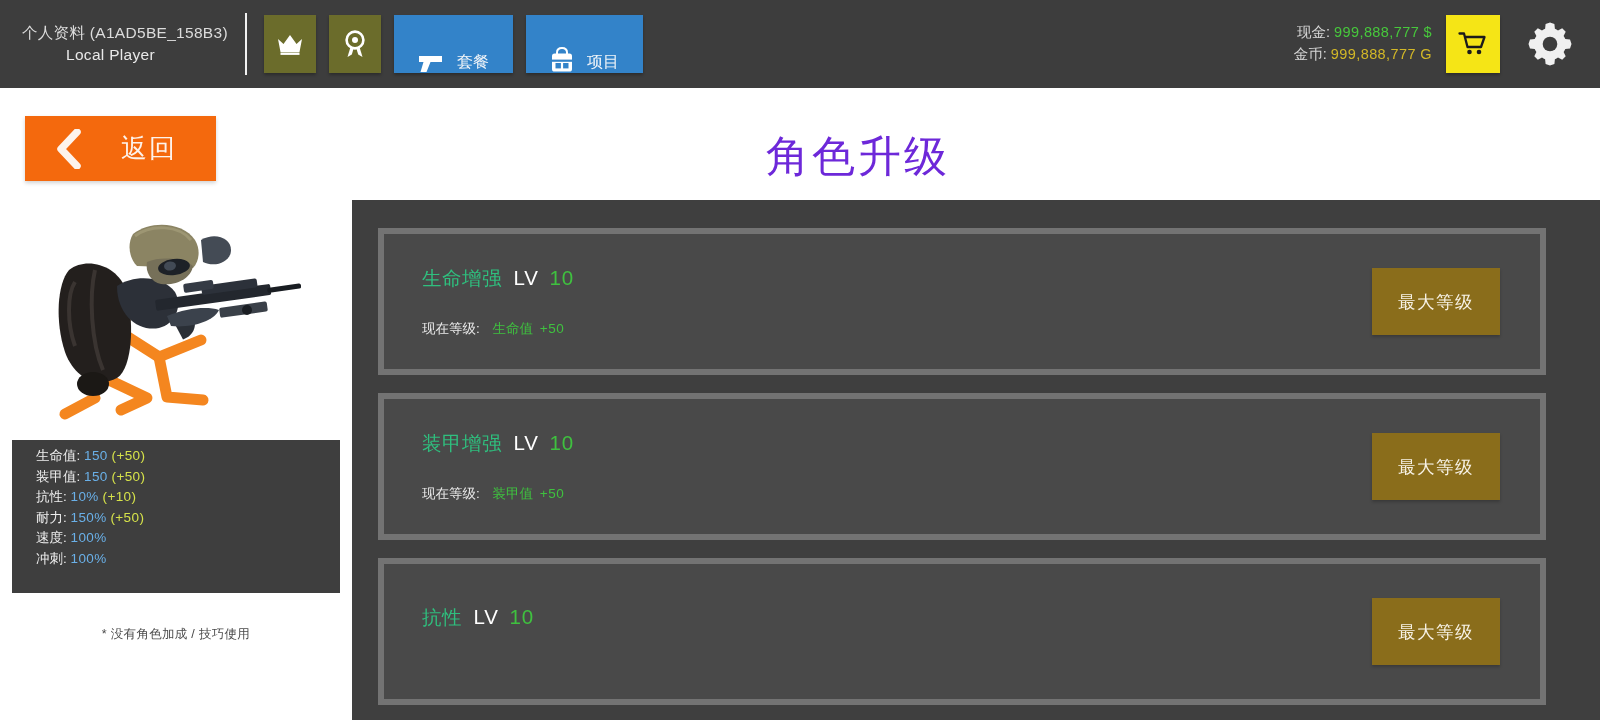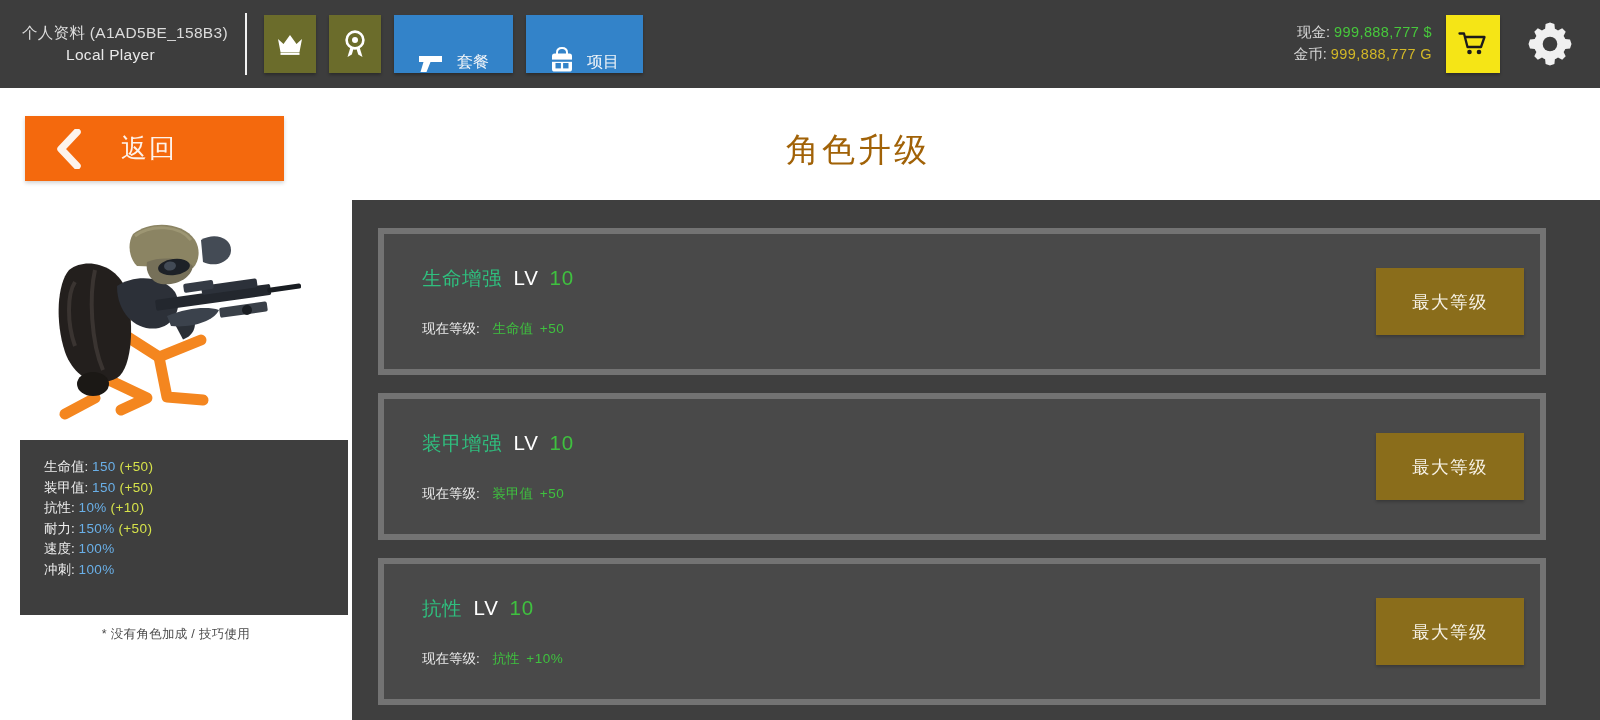--- a/index.html
+++ b/index.html
@@ -63,48 +63,48 @@
     box-shadow:0 2px 3px rgba(0,0,0,.28);
   }
   .gear-btn {
     width:56px; height:58px; display:flex; align-items:center;
     justify-content:center; flex:none; cursor:pointer; margin-right:22px;
   }
 
   
   .back-btn {
     position:absolute; left:25px; top:116px;
-    width:259px; height:65px; background:#f4690d;
+    width:191px; height:65px; background:#f4690d;
     display:flex; align-items:center; cursor:pointer;
     box-shadow:0 2px 4px rgba(0,0,0,.18);
   }
   .back-chev { margin-left:30px; }
   .back-lbl {
     color:#fdf3ec; font-size:26px; margin-left:40px; letter-spacing:2px;
   }
   .page-title {
     position:absolute; left:0; top:128px; width:1600px;
     text-align:center; pointer-events:none;
   }
   .page-title span {
-    color:#a16207; font-size:33px; letter-spacing:3px;
+    color:#6d28d9; font-size:43px; letter-spacing:3px;
     margin-left:116px;
   }
 
   
   .char-view {
     position:absolute; left:12px; top:200px;
     width:328px; height:238px;
     display:flex; align-items:center; justify-content:center;
   }
   .stats-panel {
-    position:absolute; left:20px; top:440px;
-    width:328px; height:175px;
+    position:absolute; left:12px; top:440px;
+    width:328px; height:153px;
     background:#3e3e3e;
-    padding:17px 0 0 24px;
+    padding:6px 0 0 24px;
   }
   .stat-row {
     font-size:13.5px; line-height:20.6px; white-space:nowrap;
   }
   .s-lbl  { color:#eeeeee; }
   .s-val  { color:#6ab0e8; letter-spacing:.4px; }
   .s-bon  { color:#d6e24a; letter-spacing:.4px; }
   .footnote {
     position:absolute; left:12px; top:626px; width:328px;
     text-align:center; color:#4a4a4a; font-size:12.5px;
@@ -132,23 +132,23 @@
   .card-title { white-space:nowrap; margin-bottom:28px; }
   .ct-name { color:#2fbf7e; font-size:19.5px; letter-spacing:.5px; }
   .ct-lv   { color:#ffffff; font-size:20.5px; margin-left:7px; letter-spacing:1px; }
   .ct-num  { color:#3fc13f; font-size:20.5px; margin-left:6px; letter-spacing:1px; }
   .card-sub { white-space:nowrap; font-size:13.5px; }
   .cs-lbl  { color:#eaeaea; }
   .cs-stat { color:#3fc13f; margin-left:9px; }
   .cs-amt  { color:#3fc13f; margin-left:3px; letter-spacing:.5px; }
 
   .max-btn {
-    width:148px; height:67px; background:#8a6d1b;
+    width:128px; height:67px; background:#8a6d1b;
     display:flex; align-items:center; justify-content:center;
-    margin-right:16px; flex:none; cursor:pointer;
+    margin-right:40px; flex:none; cursor:pointer;
     box-shadow:0 2px 3px rgba(0,0,0,.22);
   }
   .max-btn span {
     color:#f7f2e6; font-size:17.5px; letter-spacing:1.5px;
   }
 </style>
 </head>
 <body>
 
 <div class="header">
@@ -360,25 +360,20 @@
       </div>
     </div>
 
     <div class="card">
       <div class="card-body">
         <div class="card-title">
           <span class="ct-name">抗性</span>
           <span class="ct-lv">LV</span>
           <span class="ct-num">10</span>
         </div>
-        <div class="card-sub">
-          <span class="cs-lbl">现在等级:</span>
-          <span class="cs-stat">抗性</span>
-          <span class="cs-amt">+10%</span>
-        </div>
       </div>
       <div class="max-btn">
         <span>最大等级</span>
       </div>
     </div>
 
   </div>
 </div>
 
 </body></html>

